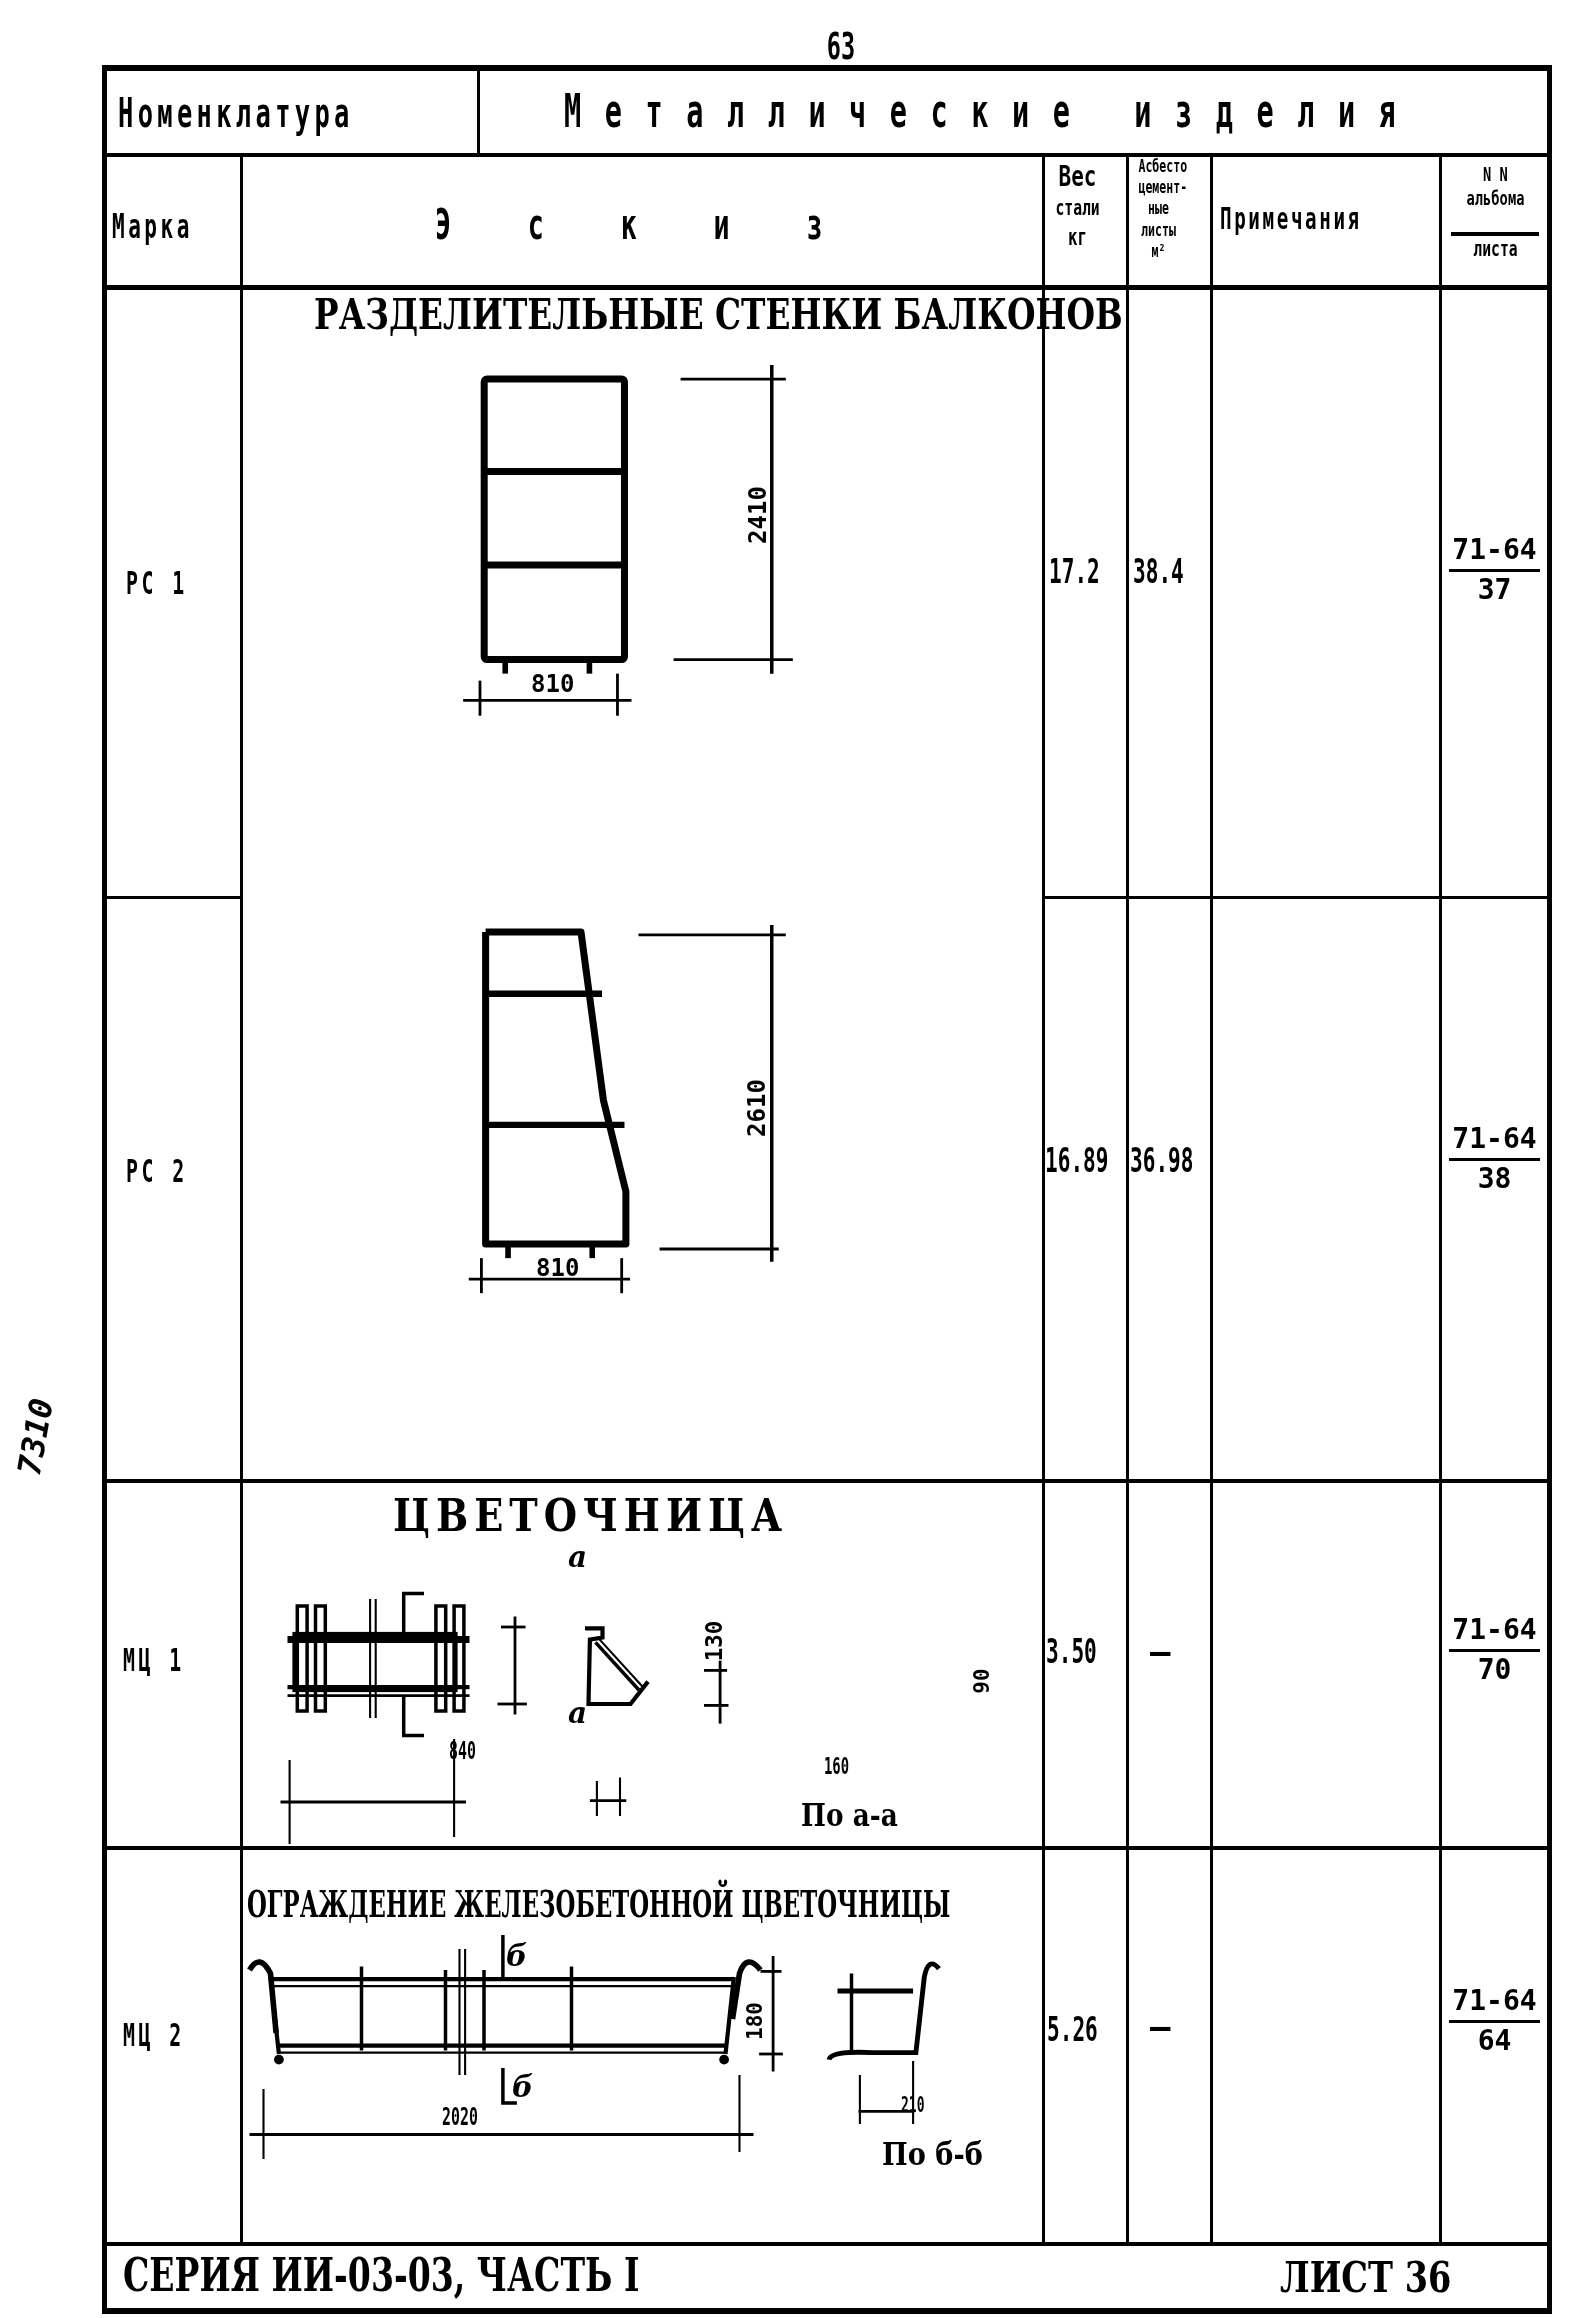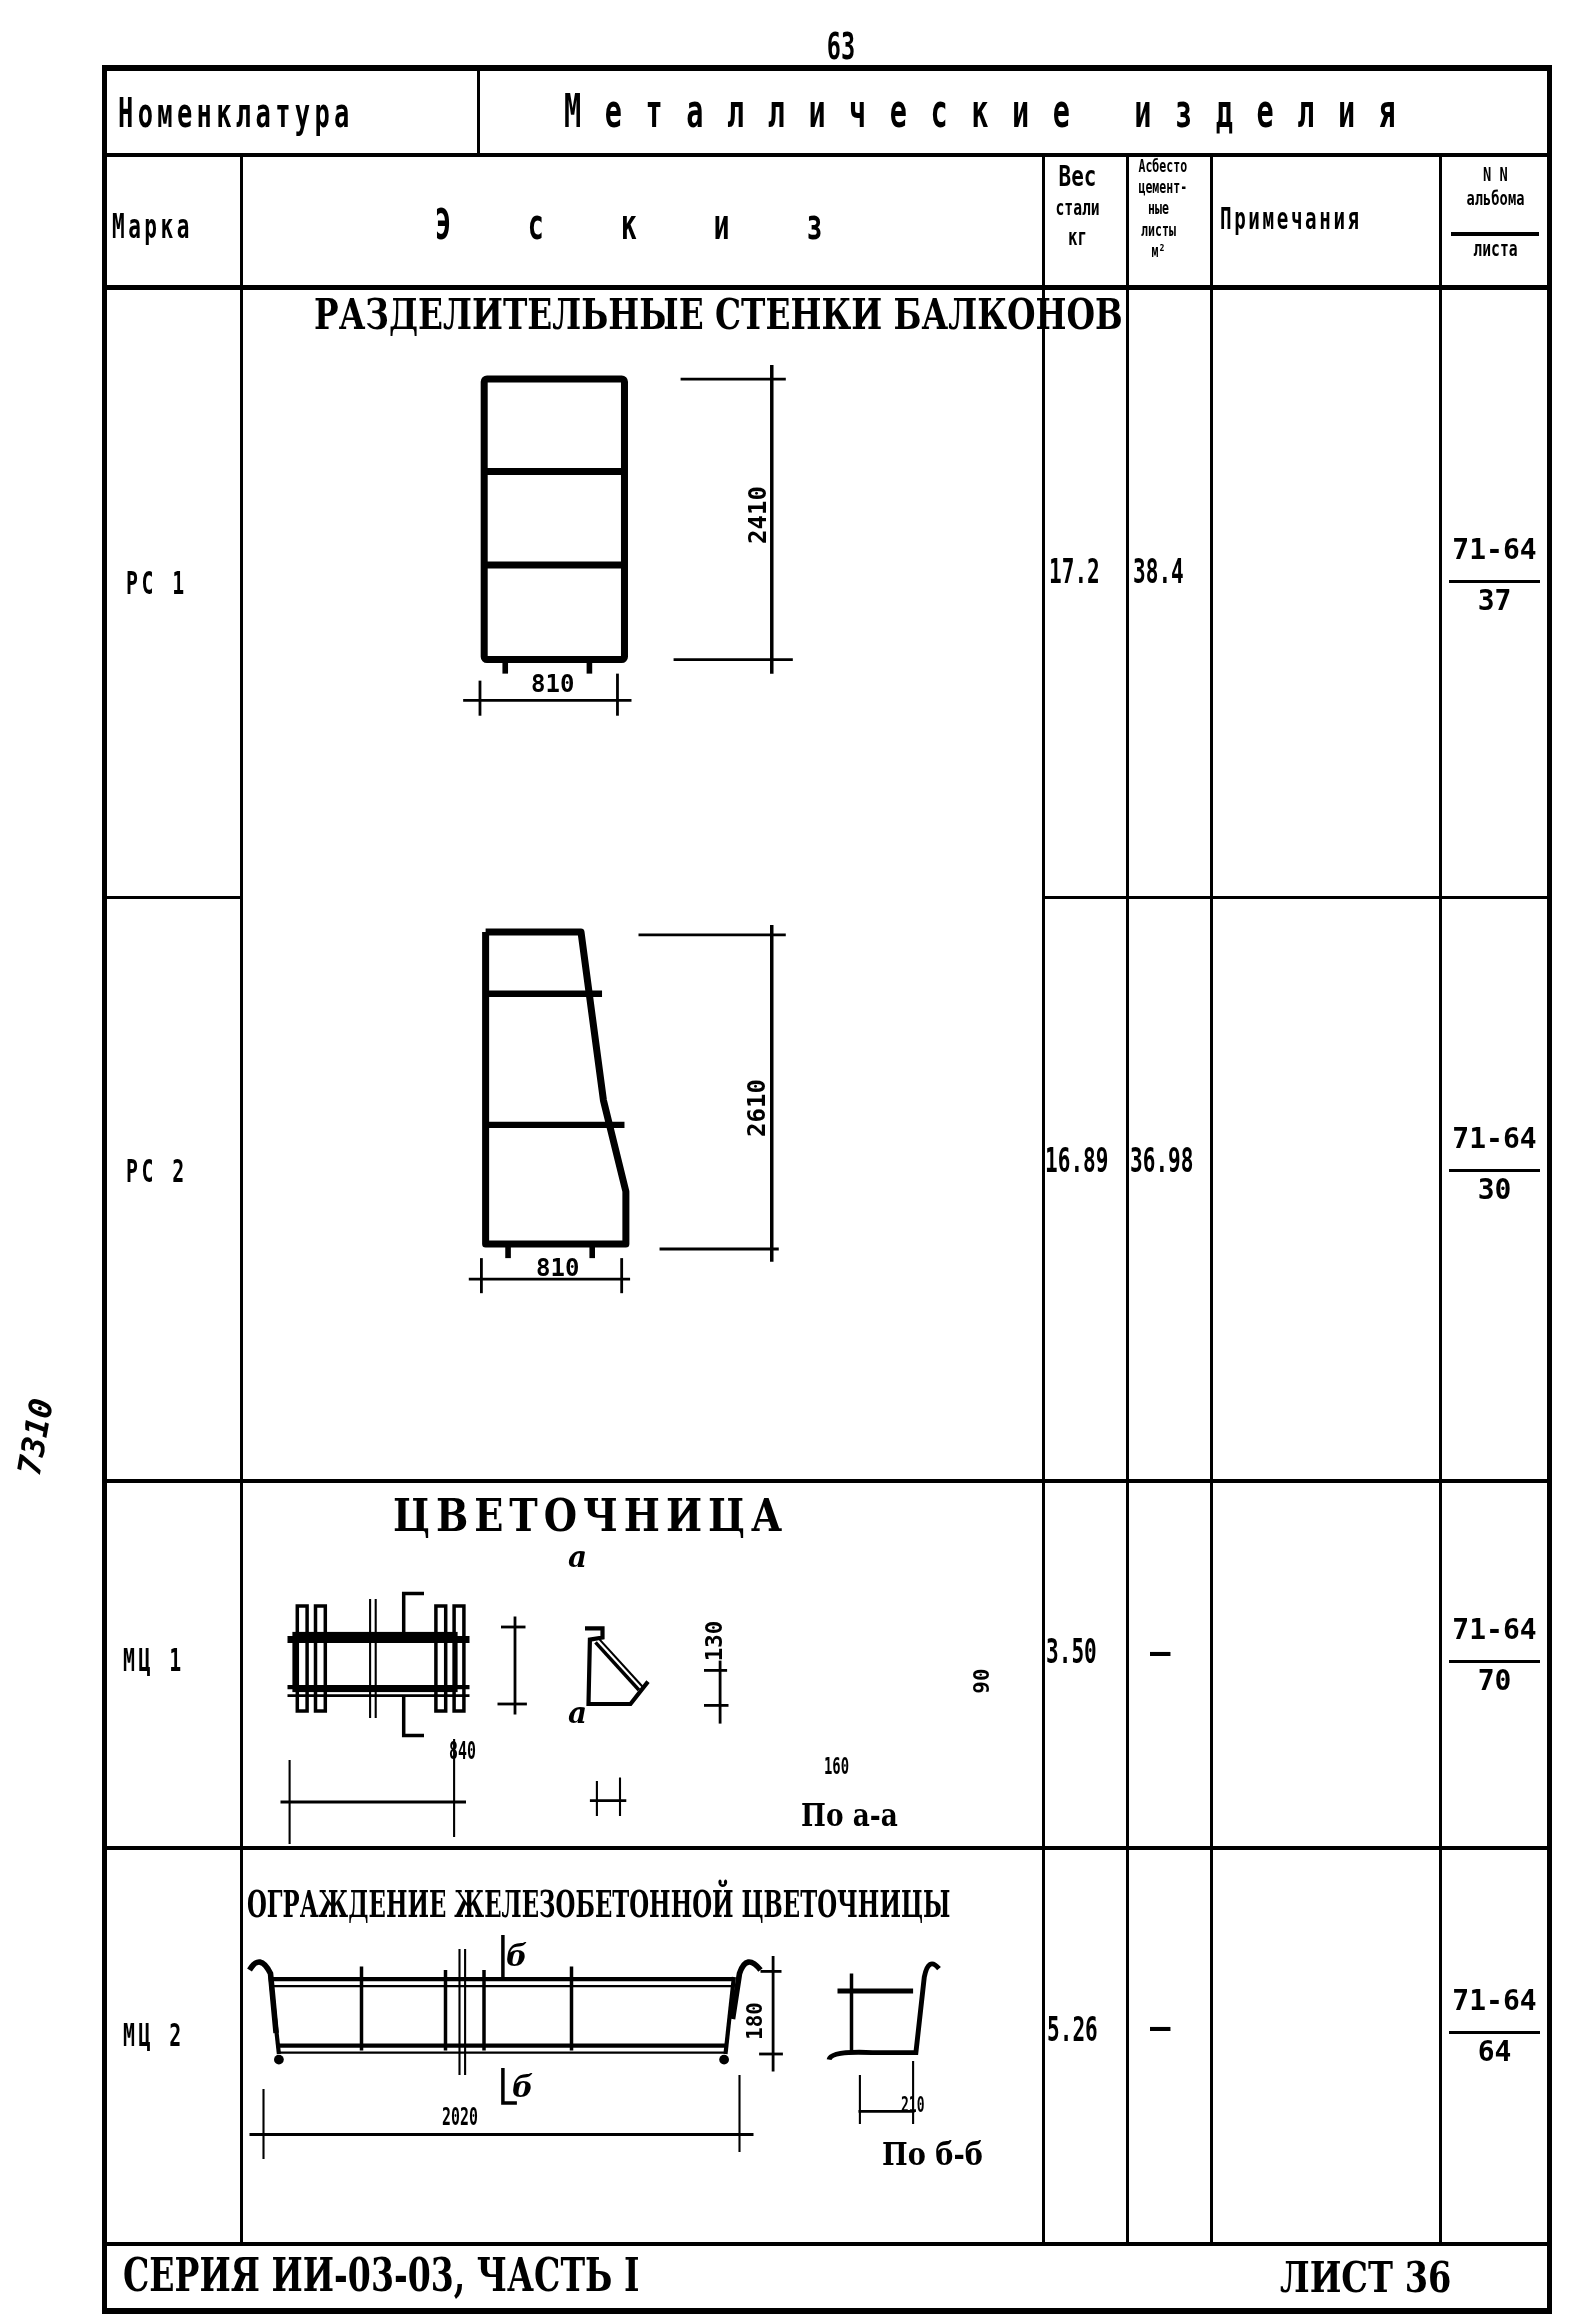--- a/index.html
+++ b/index.html
@@ -8,21 +8,21 @@
   .abs { position:absolute; }
   .hline { position:absolute; background:#000; height:4.2px; }
   .vline { position:absolute; background:#000; width:4.2px; }
   .thin-h { height:2.8px; }
   .thin-v { width:2.8px; }
   .txt { position:absolute; font-weight:bold; white-space:nowrap; line-height:1; }
   .center { text-align:center; }
   .cond { transform:scaleX(0.62); transform-origin:left center; }
   .cond-c { transform:scaleX(0.62); transform-origin:center center; }
   .fraction { position:absolute; text-align:center; font-weight:bold; font-size:28px; }
-  .fraction .num { display:block; border-bottom:3.5px solid #000; padding-bottom:14px; }
+  .fraction .num { display:block; border-bottom:3.5px solid #000; padding-bottom:3px; }
   .fraction .den { display:block; padding-top:1px; }
   .dim { position:absolute; font-weight:bold; font-size:24px; }
   .rot { transform:rotate(-90deg); transform-origin:center center; }
   svg { position:absolute; overflow:visible; }
   .heading-serif { font-family:"DejaVu Serif", "Liberation Serif", serif; font-weight:bold; }
 </style>
 </head>
 <body>
 
 <div class="txt center cond-c" style="left:806px; top:27px; width:70px; font-size:38px;">63</div>
@@ -111,21 +111,21 @@
   <div class="dim" style="left:531px; top:670px;">810</div>
   <div class="dim rot" style="left:729px; top:501px;">2410</div>
 </div>
 
 <div>
   <div class="txt cond" style="left:126px; top:1155px; font-size:32px; letter-spacing:5.6px;">РС 2</div>
   <div class="txt cond" style="left:1045px; top:1143px; font-size:34px;">16.89</div>
   <div class="txt cond" style="left:1130px; top:1143px; font-size:34px;">36.98</div>
   <div class="fraction" style="left:1449px; top:1122px; width:91px;">
     <span class="num">71-64</span>
-    <span class="den">30</span>
+    <span class="den">38</span>
   </div>
 
   <svg style="left:477px; top:925px;" width="316" height="533" viewBox="0 0 450 760">
     <polyline points="12,10 148,10 180,250 212,380 212,455 12,455 12,10" fill="none" stroke="#000" stroke-width="10" stroke-linejoin="round"></polyline>
     <line x1="12" y1="98" x2="178" y2="98" stroke="#000" stroke-width="9"></line>
     <line x1="12" y1="285" x2="210" y2="285" stroke="#000" stroke-width="9"></line>
     <line x1="44" y1="455" x2="44" y2="475" stroke="#000" stroke-width="8"></line>
     <line x1="164" y1="455" x2="164" y2="475" stroke="#000" stroke-width="8"></line>
 
     <line x1="-12" y1="505" x2="218" y2="505" stroke="#000" stroke-width="4"></line>

